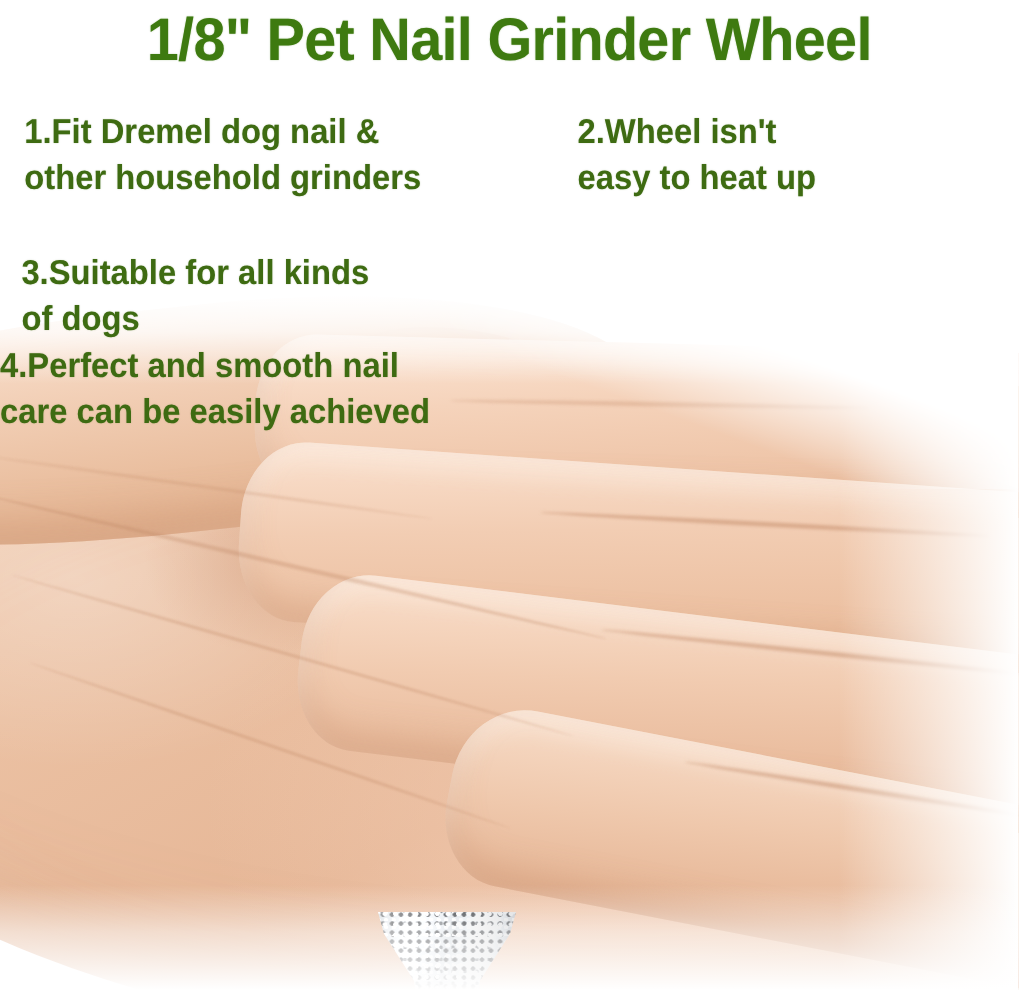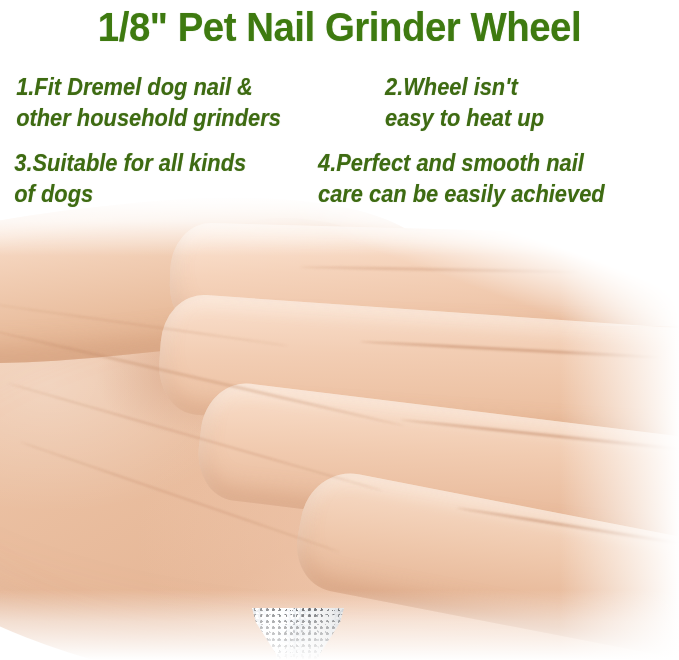--- a/index.html
+++ b/index.html
@@ -99,32 +99,32 @@
     background:linear-gradient(115deg, rgba(255,255,255,.35) 0%, rgba(255,255,255,0) 34%, rgba(40,44,50,.26) 78%, rgba(40,44,50,.42) 100%);
   }
 
   
   .title{
     position:absolute;left:0;top:2px;width:679px;text-align:center;
     color:#3e7a10;font-weight:700;font-size:40px;line-height:50px;
     letter-spacing:-.5px;white-space:nowrap;transform:scaleX(.96);transform-origin:center top;
     text-shadow:0 0 1px rgba(62,122,16,.45);
   }
-  .bullets{position:absolute;left:0;top:72px;width:653px;font-style:italic;}
+  .bullets{position:absolute;left:0;top:72px;width:653px;}
   .brow{display:flex;}
   .bullet{
     color:#3e6b12;font-weight:700;font-size:23px;line-height:31px;
     transform:scaleX(.95);transform-origin:left top;
     text-shadow:0 0 1px rgba(62,107,18,.35);
   }
   .b1{width:400px;padding-left:17px;box-sizing:border-box;}
   .b2{width:279px;padding-left:0px;box-sizing:border-box;}
   .b3{width:330px;padding-left:15px;box-sizing:border-box;}
   .b4{width:349px;padding-left:0px;box-sizing:border-box;}
-  .row2{margin-top:14px;}
+  .row2{margin-top:32px;flex-direction:column;}
 </style>
 </head>
 <body>
 
 <div id="page">
 
   <div class="photo">
     <div class="palm"></div>
     <div class="web"></div>
 

